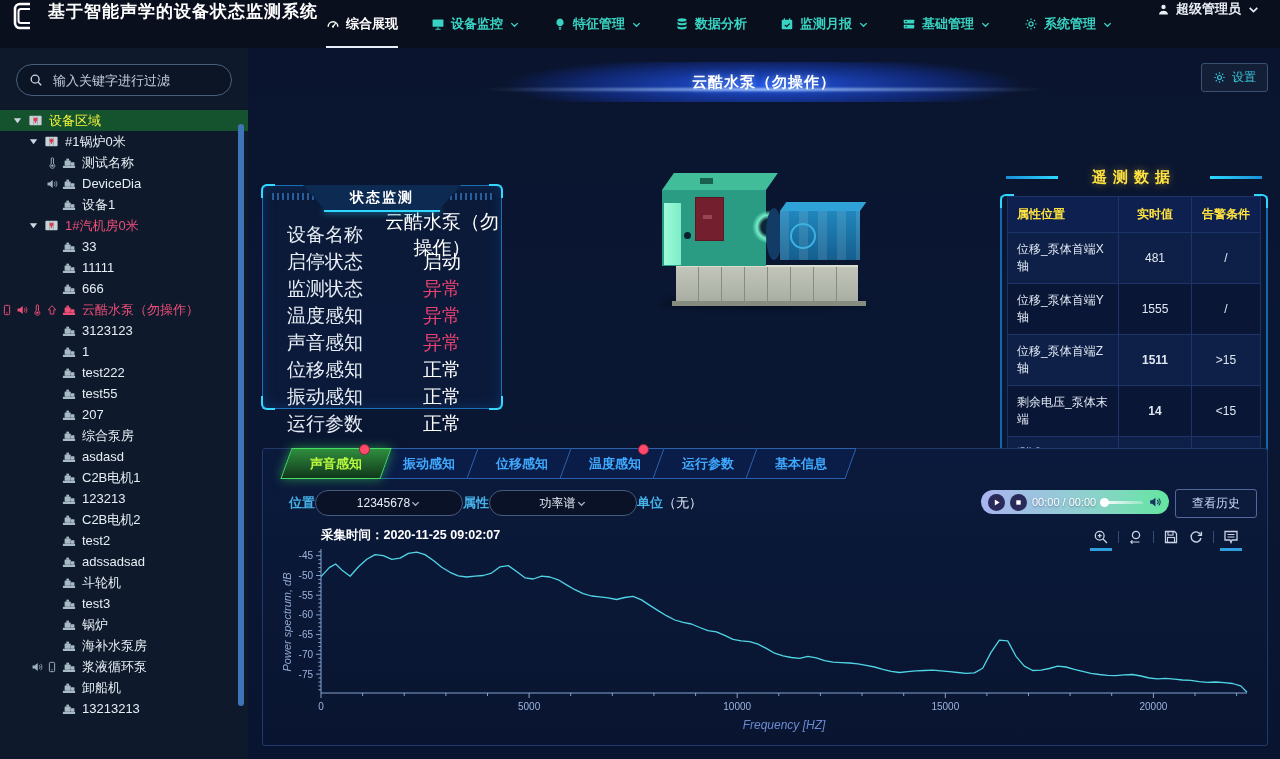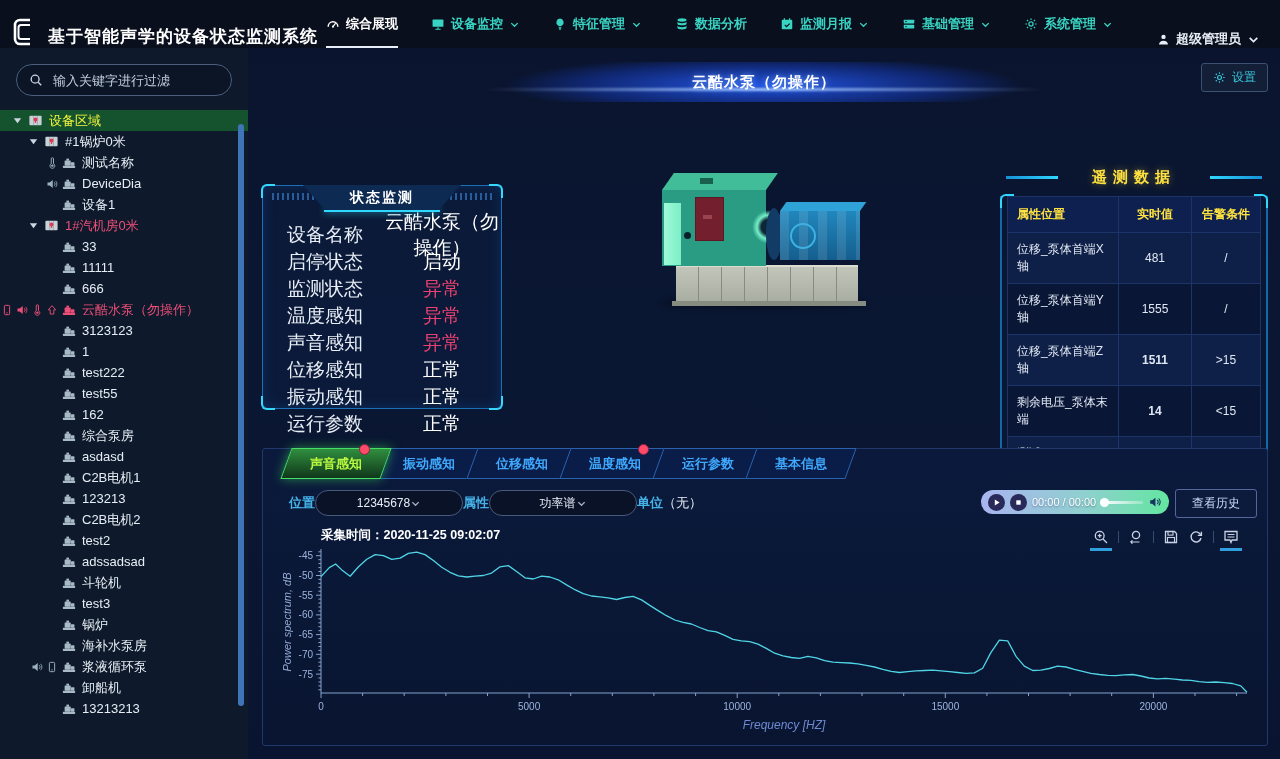--- a/index.html
+++ b/index.html
@@ -1,21 +1,21 @@
 <!DOCTYPE html>
 <html><head>
 <meta charset="utf-8">
 <style>
   html,body{margin:0;padding:0;background:#060b16;}
   body{width:1280px;height:759px;position:relative;overflow:hidden;
        font-family:"Liberation Sans","DejaVu Sans",sans-serif;-webkit-font-smoothing:antialiased;}
   svg{display:block}
   
   .navbar{position:absolute;left:0;top:0;width:1280px;height:48px;background:#0a0f1d;
-          display:flex;align-items:flex-end;padding:0 20px 0 10px;box-sizing:border-box;z-index:9}
+          display:flex;align-items:flex-start;padding:0 20px 0 10px;box-sizing:border-box;z-index:9}
   .logo{width:30px;height:32px;flex:none}
   .app-title{color:#fff;font-weight:bold;font-size:17px;letter-spacing:1px;margin-left:8px;white-space:nowrap}
   .nav-menu{display:flex;margin-left:auto;align-items:center;height:100%;gap:33px}
   .nav-item{display:flex;align-items:center;gap:6px;color:#38d3c2;font-size:13px;font-weight:bold;
             height:100%;cursor:pointer;box-sizing:border-box;border-bottom:2px solid transparent;border-top:2px solid transparent}
   .nav-item .ic svg{width:14px;height:14px}
   .nav-item .cv svg{width:11px;height:11px}
   .nav-item.active{color:#fff;border-bottom-color:#e8eef7}
   .nav-user{display:flex;align-items:center;gap:6px;color:#e9eef6;font-size:13px;font-weight:bold;margin-left:44px;cursor:pointer}
   .nav-user svg{width:13px;height:13px}
@@ -526,21 +526,21 @@
         <span class="t-slot"></span>
         <span style="width:4px;flex:none"></span>
       <span class="t-dev">
           <svg viewBox="0 0 16 16" fill="currentColor">
             <rect x="1" y="11" width="14" height="2.6" rx="0.5"></rect>
             <rect x="3" y="5" width="7" height="6" rx="0.8"></rect>
             <rect x="10.2" y="7" width="4" height="4" rx="0.6"></rect>
             <rect x="5" y="3" width="3" height="2.4"></rect>
           </svg>
         </span>
-      <span>162</span>
+      <span>207</span>
       </div>
       <div class="t-row">
         <span class="t-slot"></span>
         <span style="width:4px;flex:none"></span>
       <span class="t-dev">
           <svg viewBox="0 0 16 16" fill="currentColor">
             <rect x="1" y="11" width="14" height="2.6" rx="0.5"></rect>
             <rect x="3" y="5" width="7" height="6" rx="0.8"></rect>
             <rect x="10.2" y="7" width="4" height="4" rx="0.6"></rect>
             <rect x="5" y="3" width="3" height="2.4"></rect>

